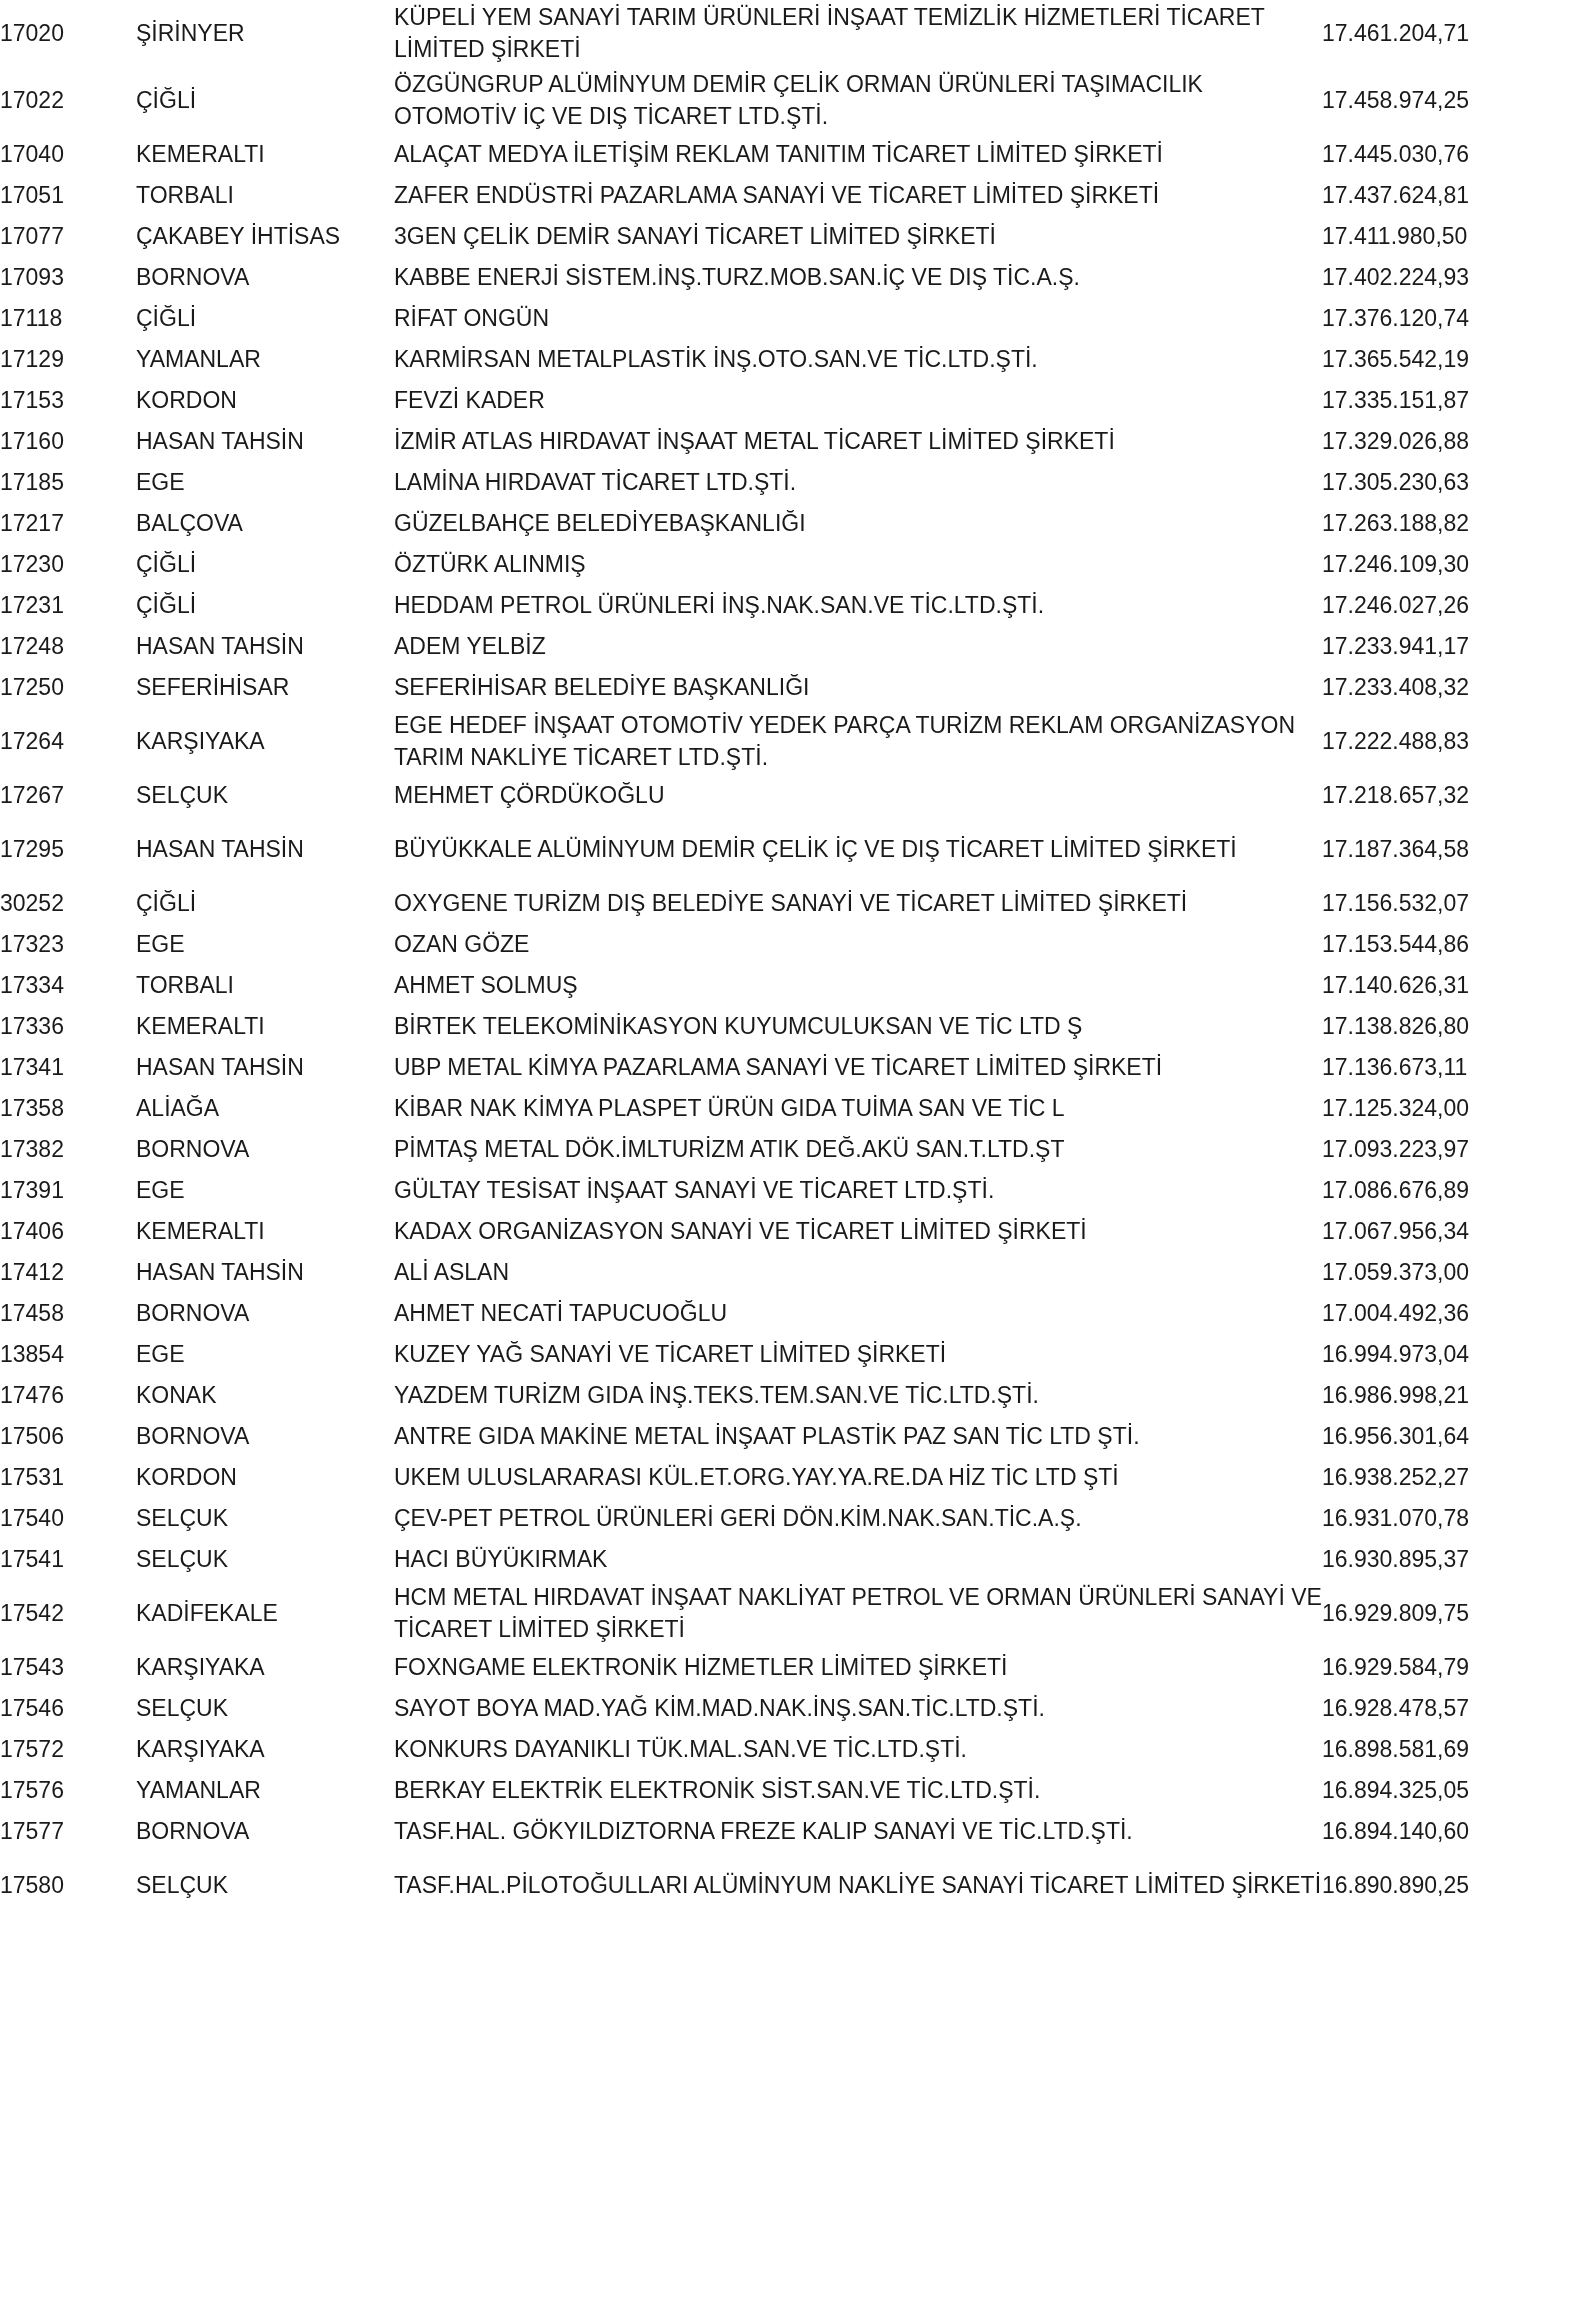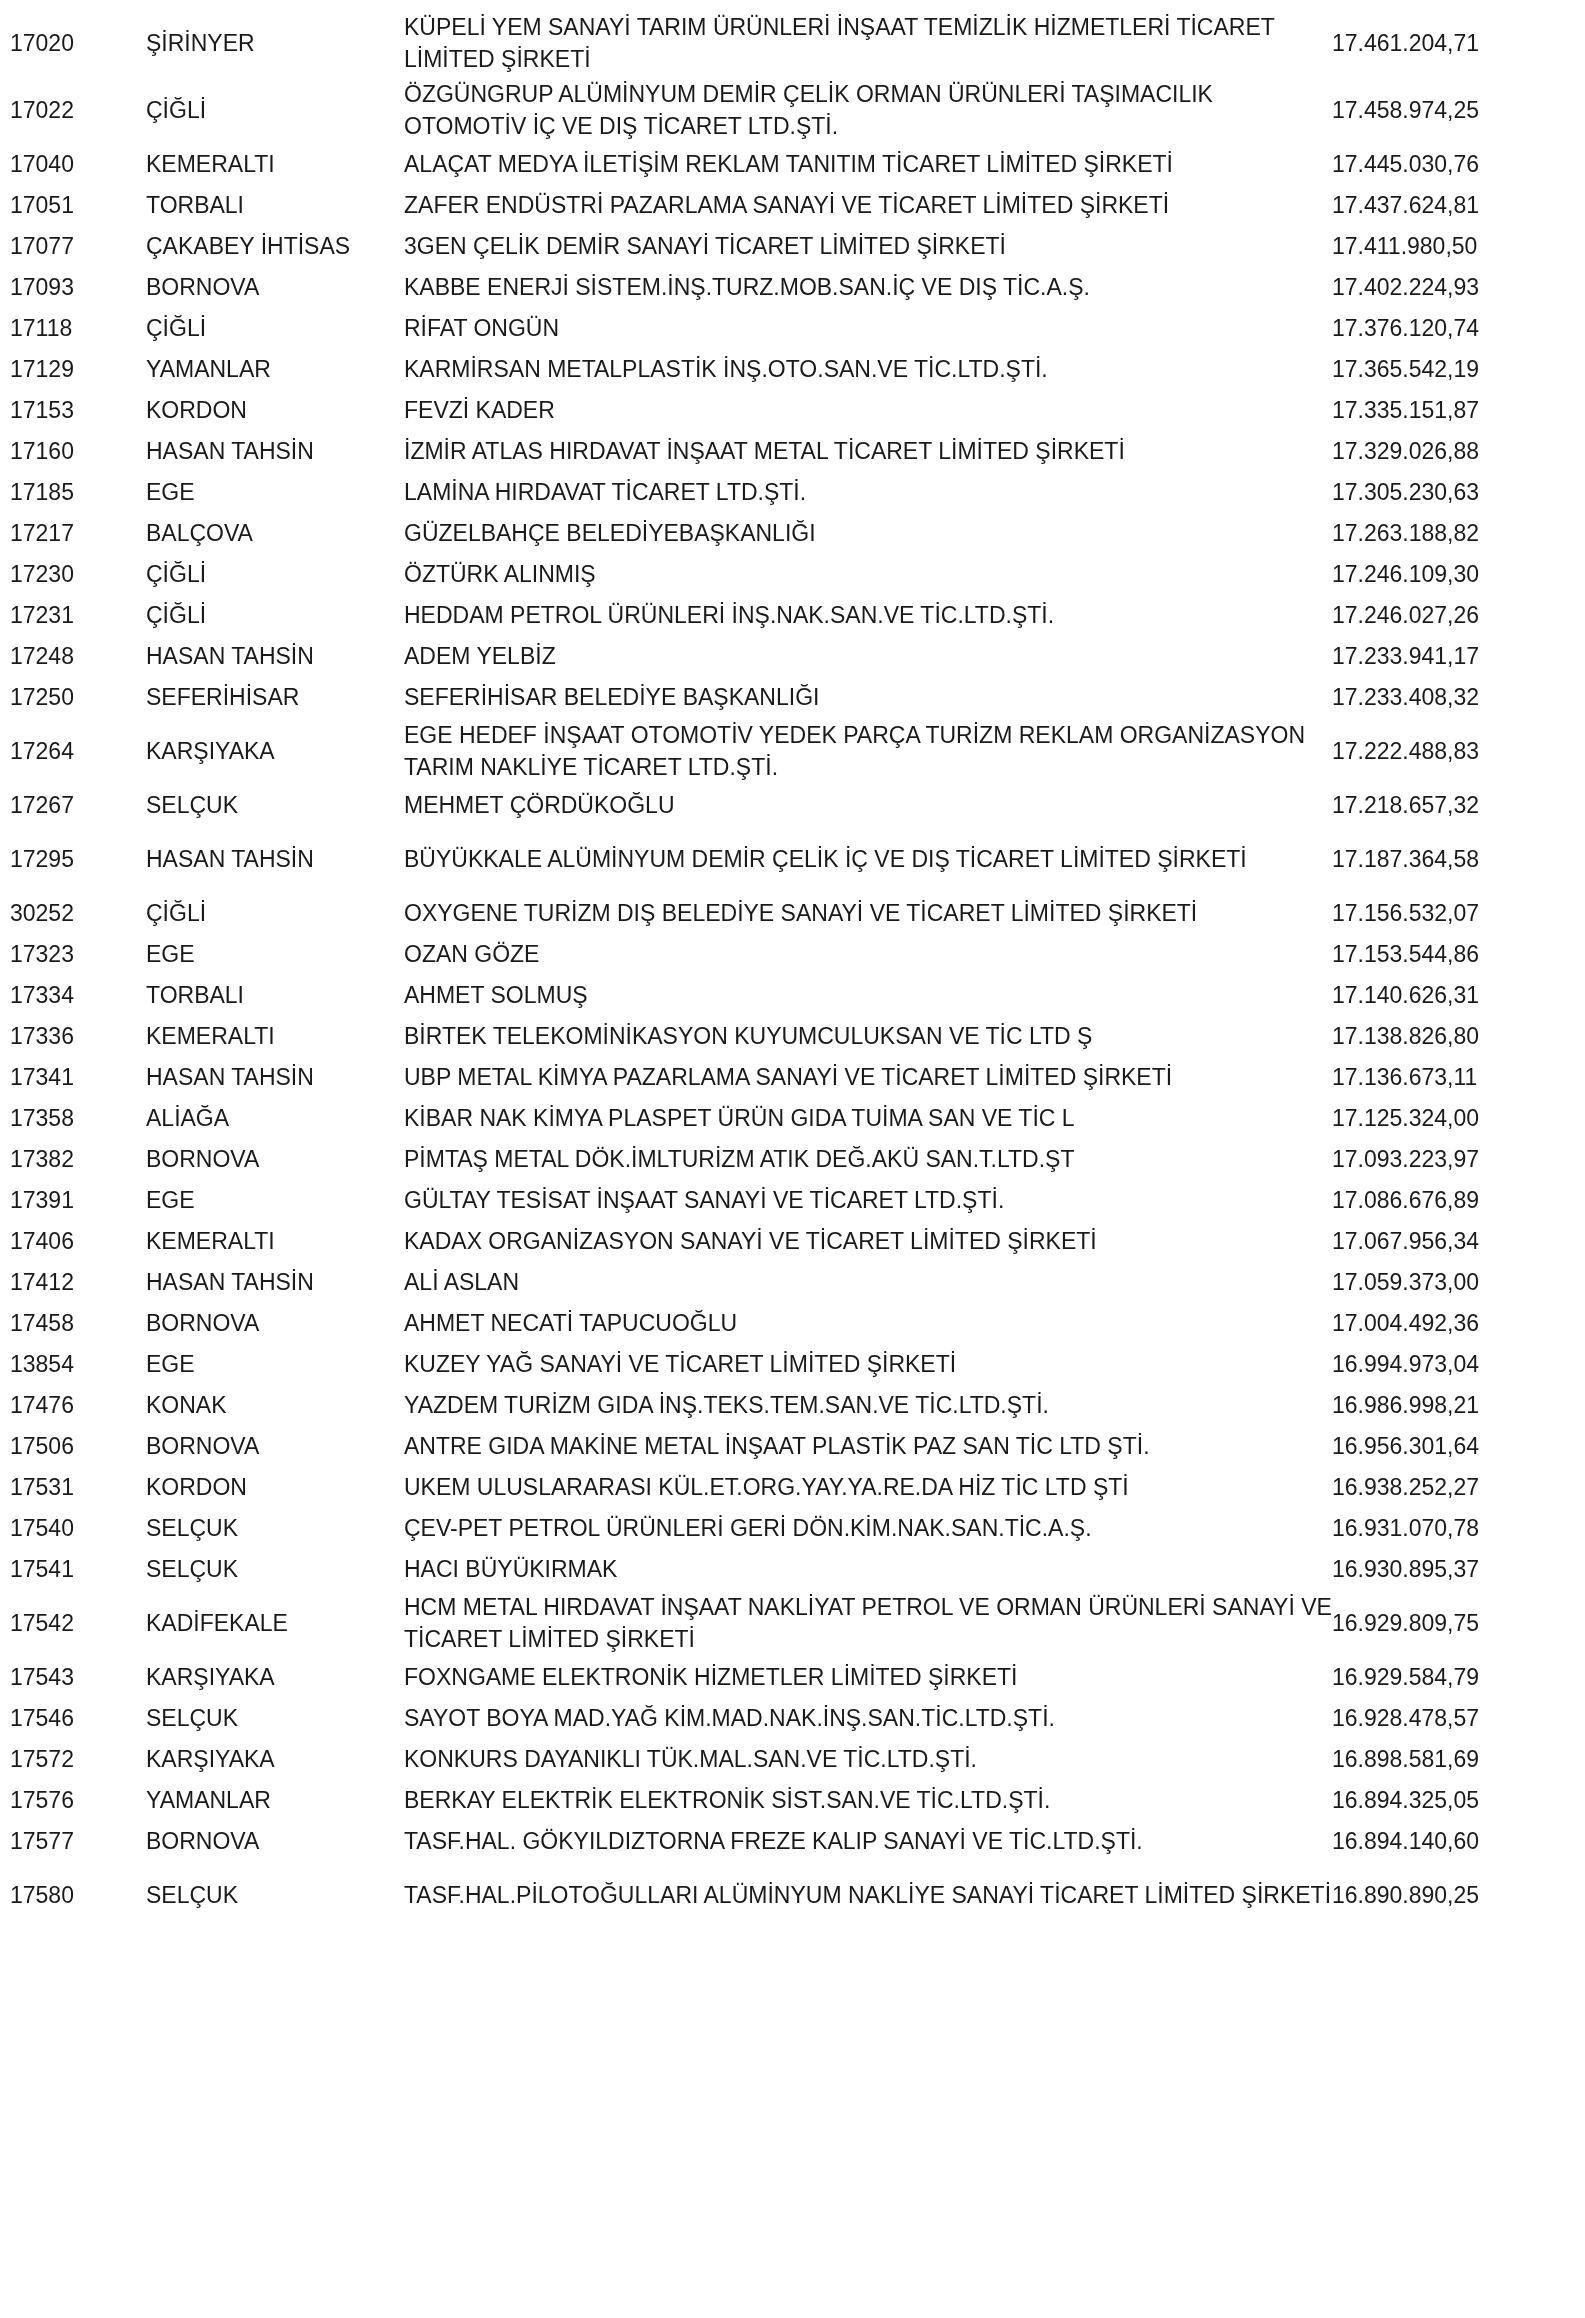--- a/index.html
+++ b/index.html
@@ -13,21 +13,21 @@
     height: 2319px;
     font-family: "Liberation Sans", sans-serif;
     color: #1a1a1a;
     overflow: hidden;
   }
   .page {
     position: relative;
     width: 1585px;
     height: 1907px;
     box-sizing: border-box;
-    padding: 10px;
+    padding: 0;
   }
   table.ledger {
     width: 1585px;
     border-collapse: collapse;
     table-layout: fixed;
     font-size: 23px;
     line-height: 1.38;
   }
   table.ledger col.c-id    { width: 136px; }
   table.ledger col.c-off   { width: 258px; }

